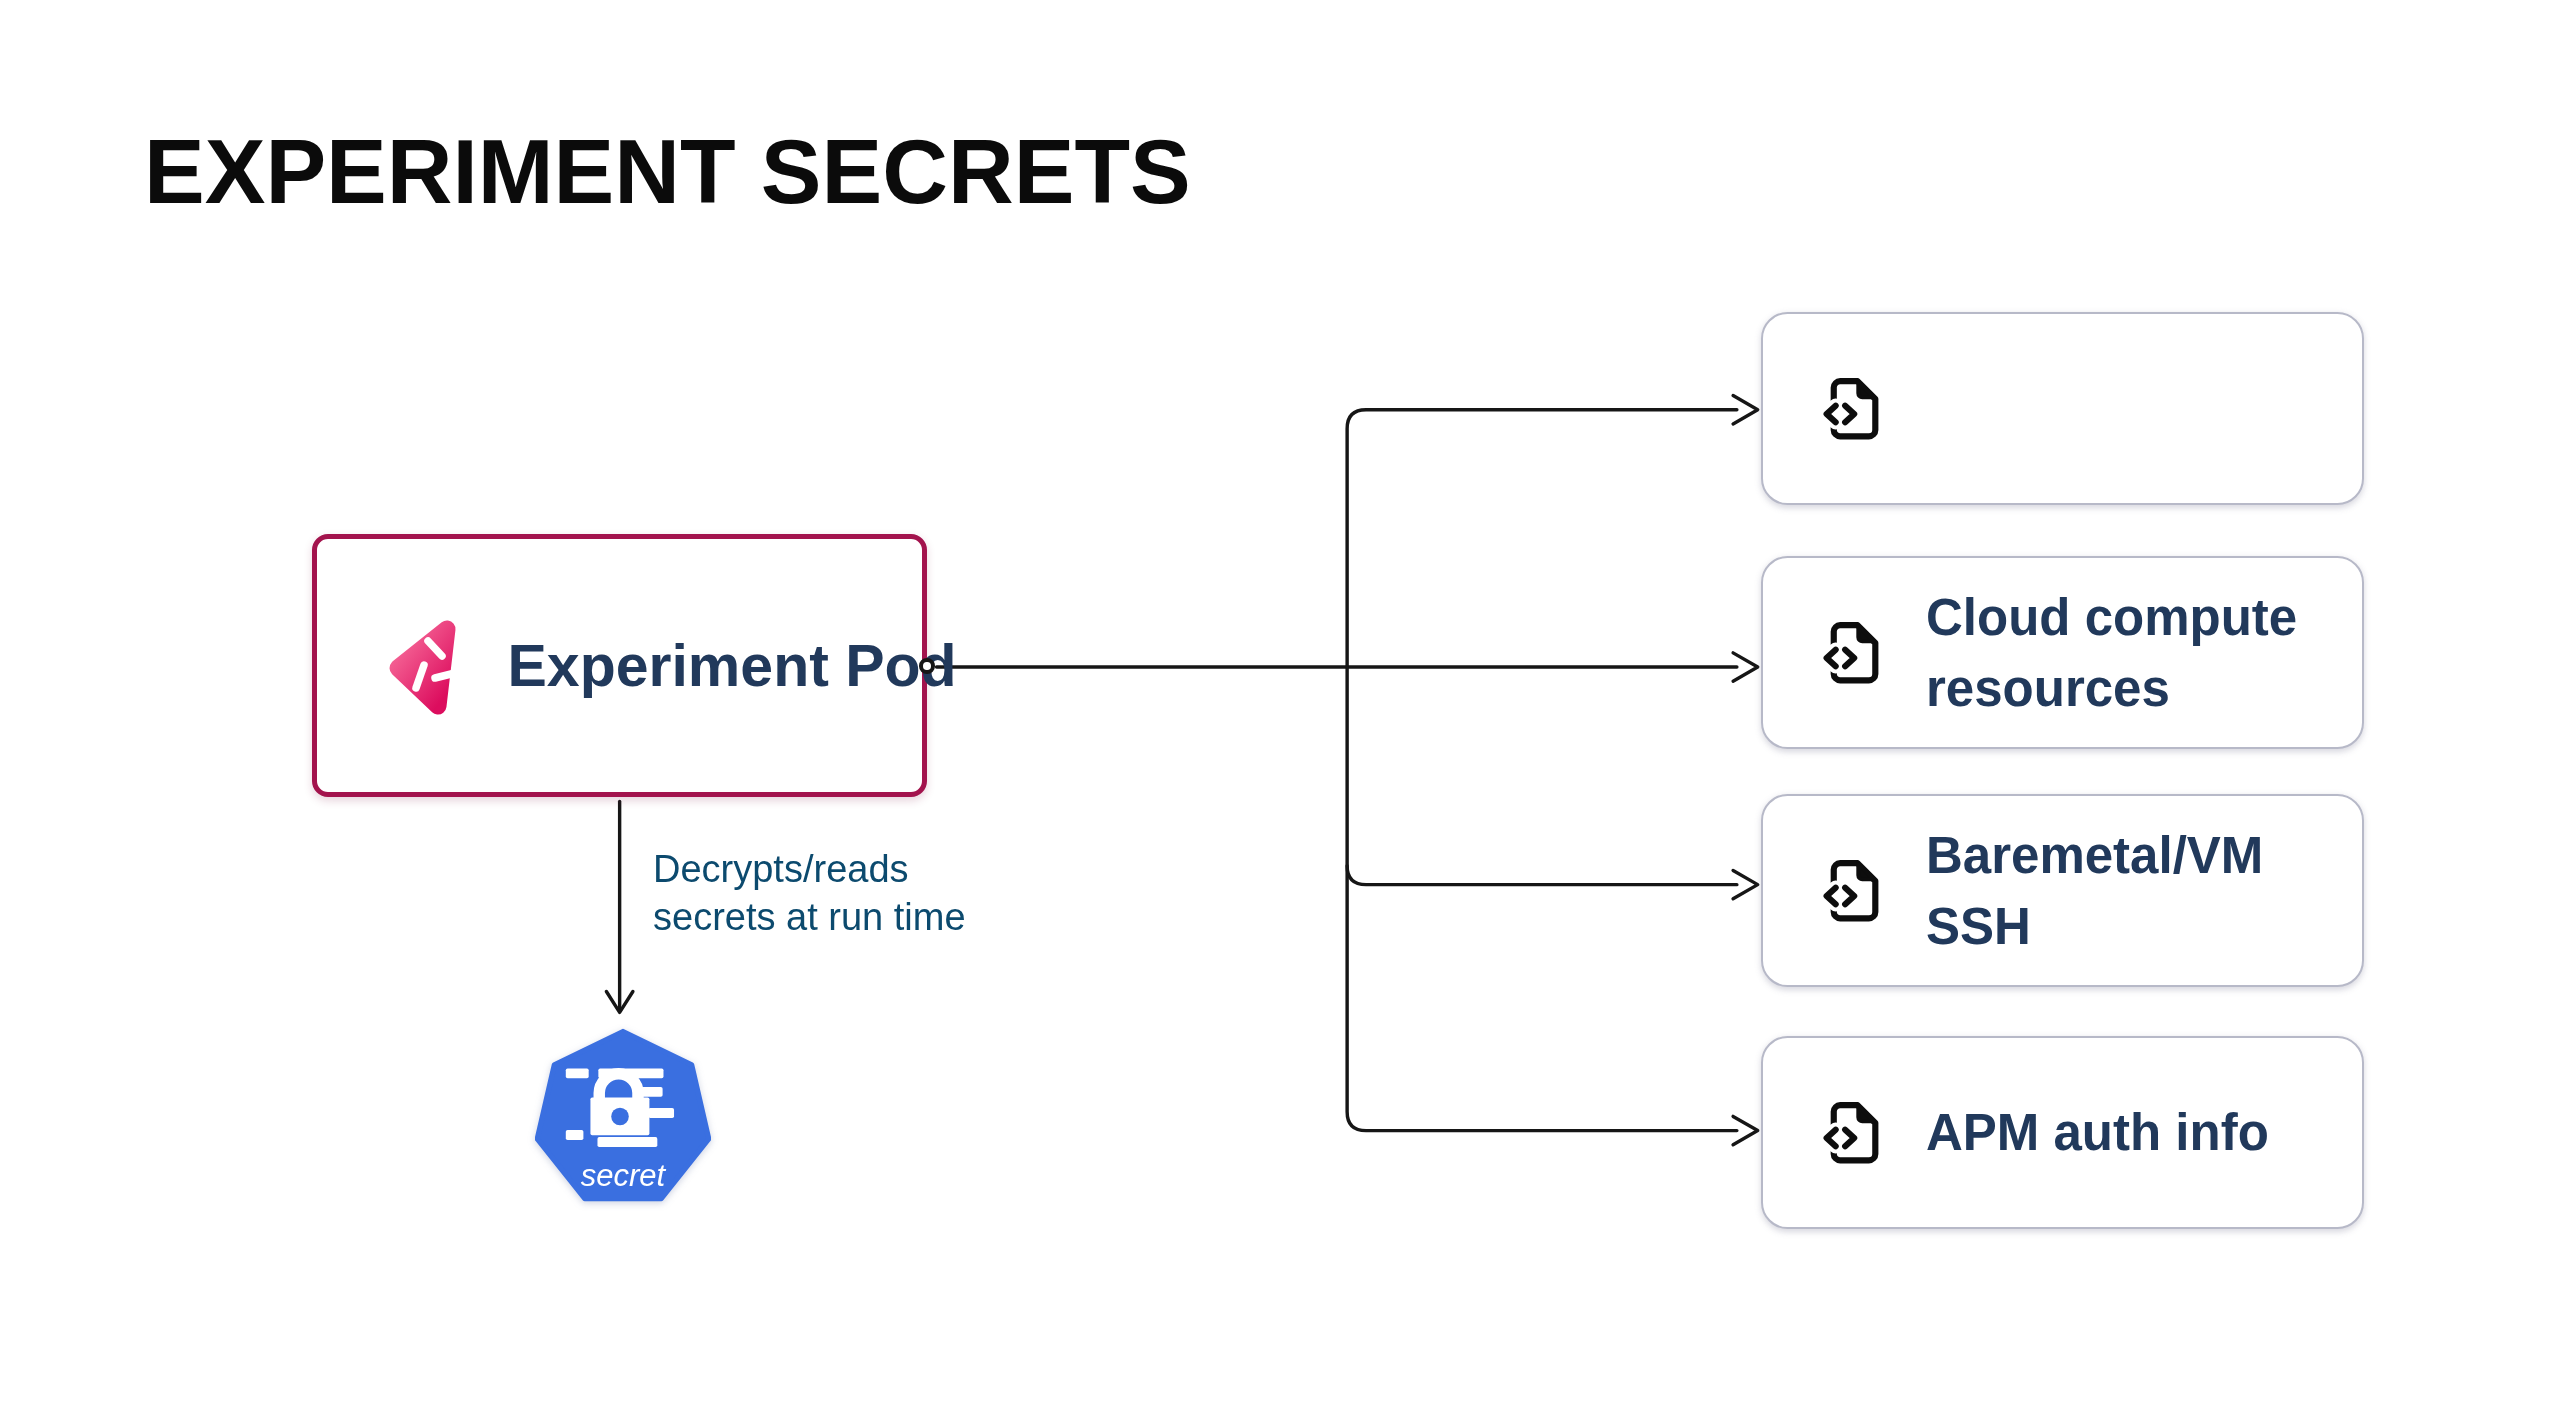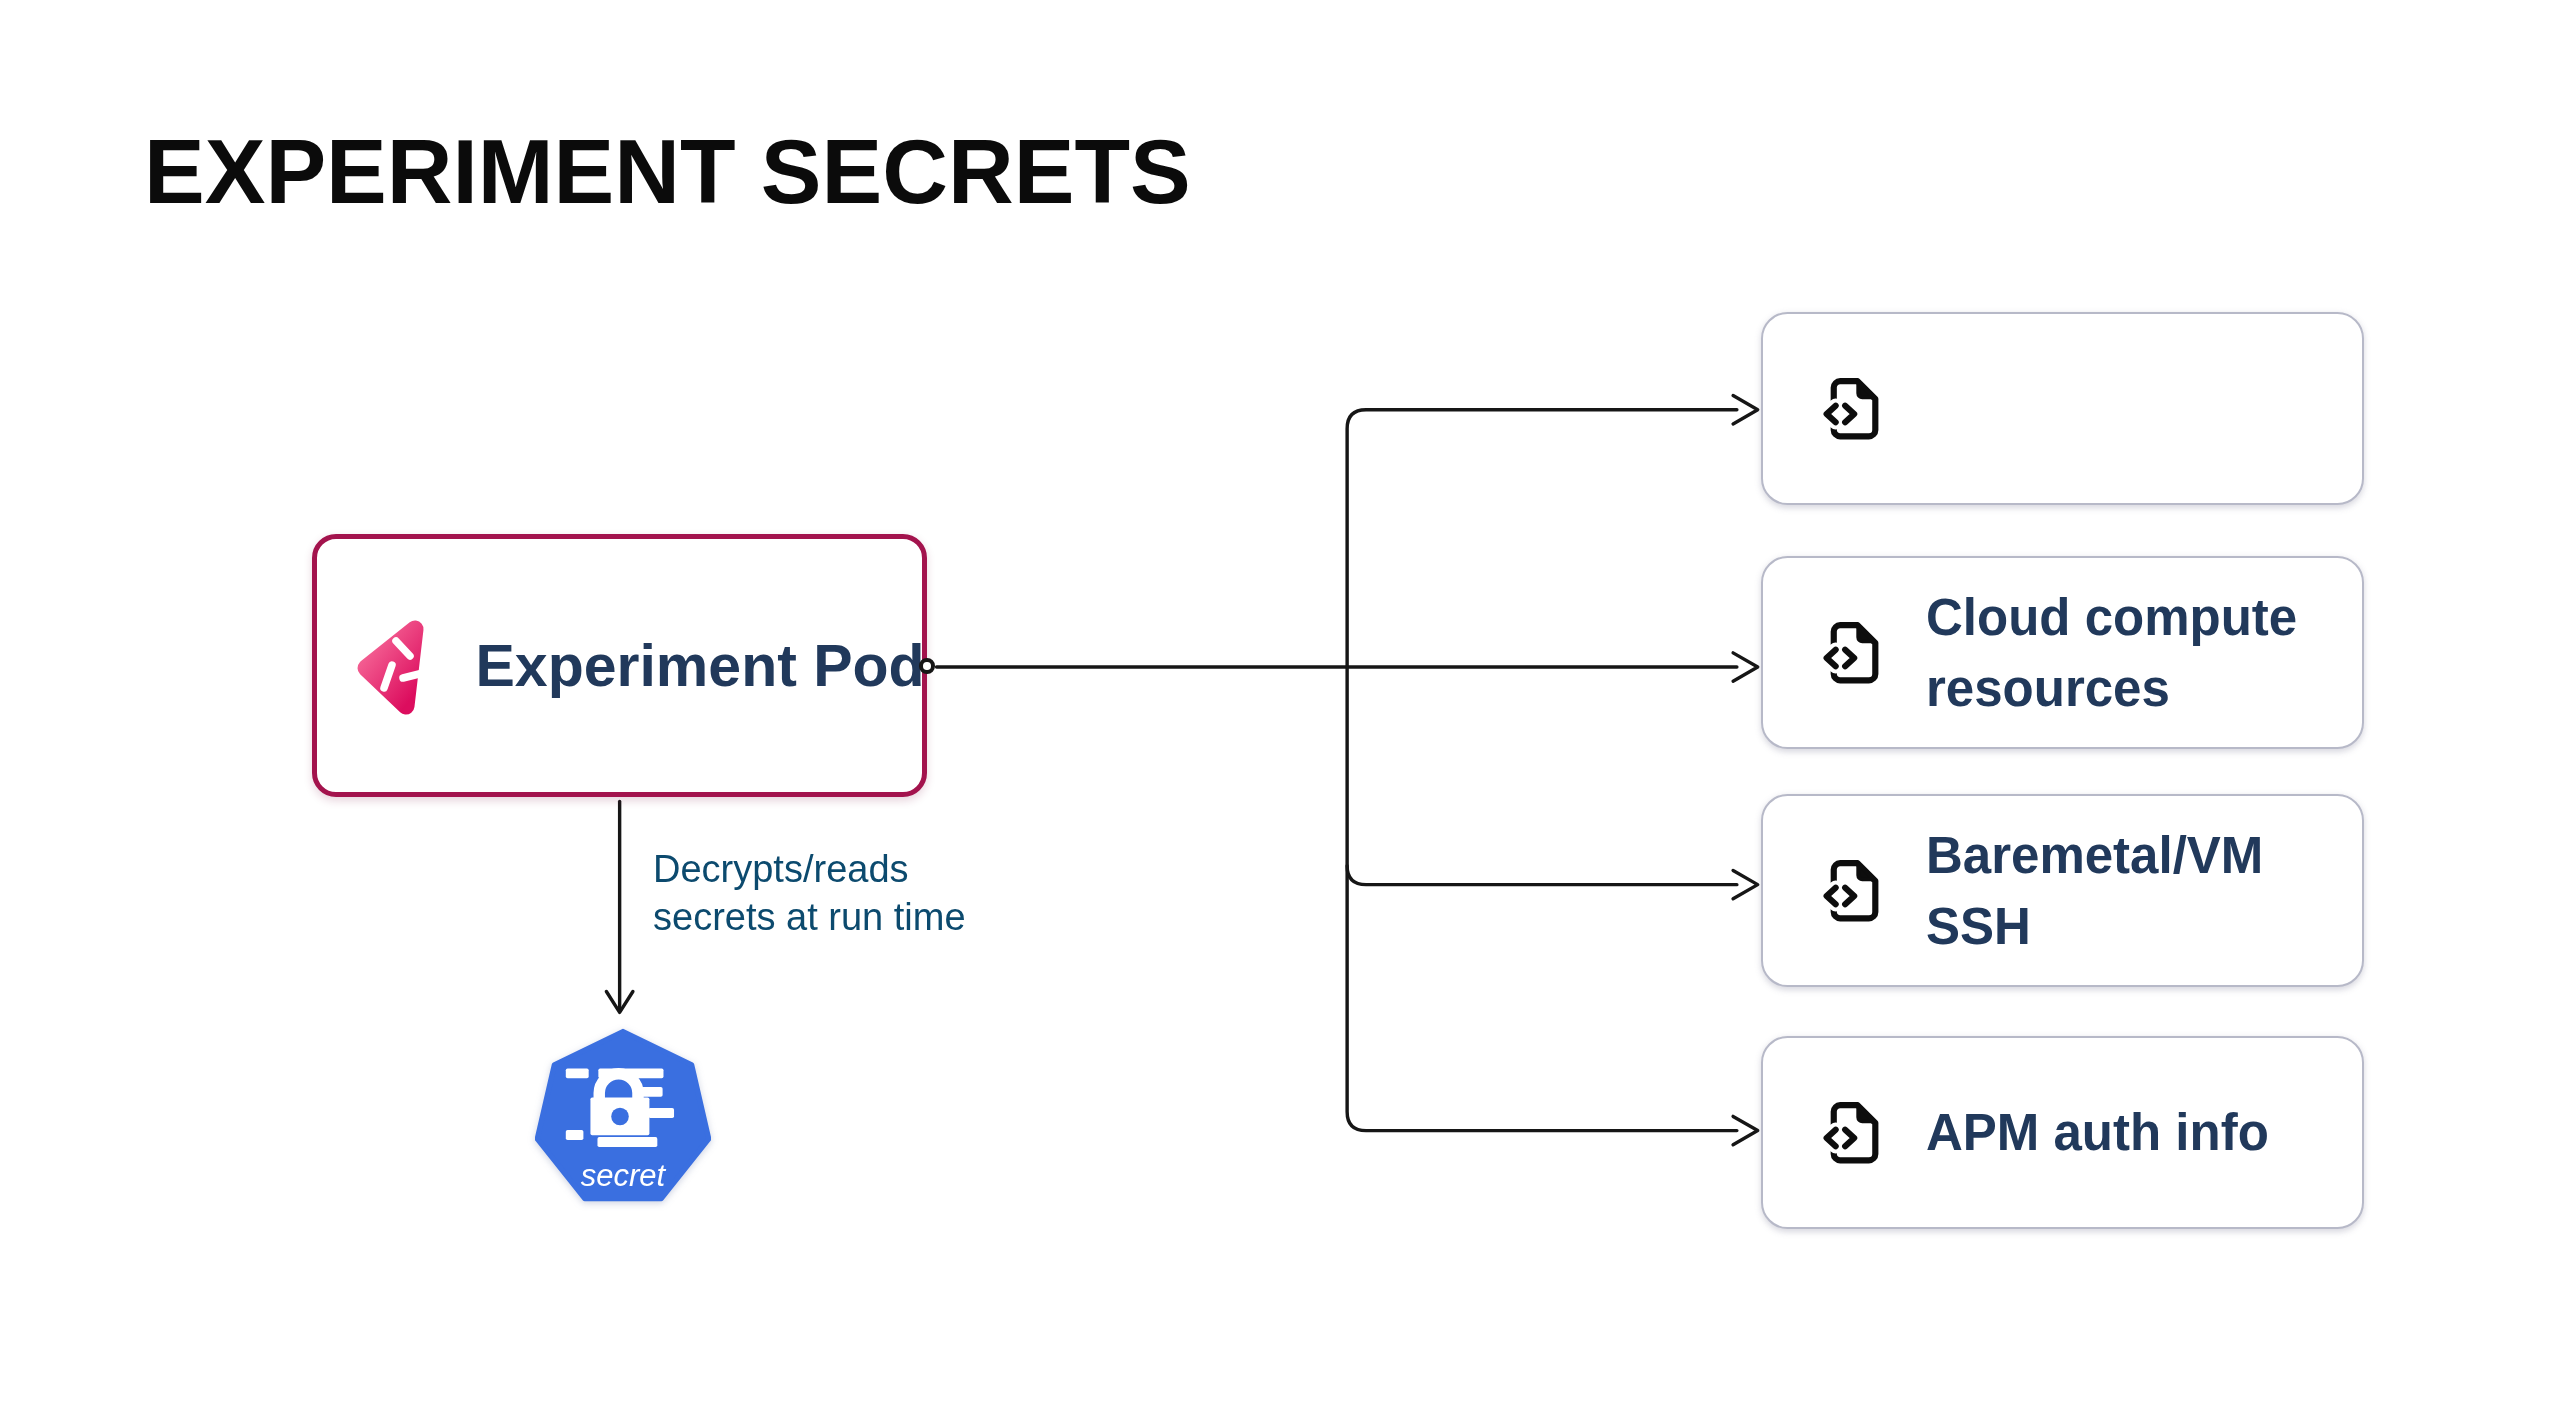--- a/index.html
+++ b/index.html
@@ -49,25 +49,25 @@
   
   .pod-box {
     position: absolute;
     left: 312px;
     top: 534px;
     width: 615px;
     height: 263px;
     box-sizing: border-box;
     background: #ffffff;
     border: 5.7px solid #a3134d;
-    border-radius: 24px;
+    border-radius: 16px;
     box-shadow: 0 3.8px 8.5px rgba(130, 30, 70, 0.18);
     display: flex;
     align-items: center;
-    padding-left: 32px;
+    padding-left: 64px;
     gap: 26.5px;
   }
   .pod-logo {
     width: 100px;
     height: 100px;
     flex: 0 0 auto;
   }
   .pod-label {
     font-size: 59px;
     font-weight: bold;

